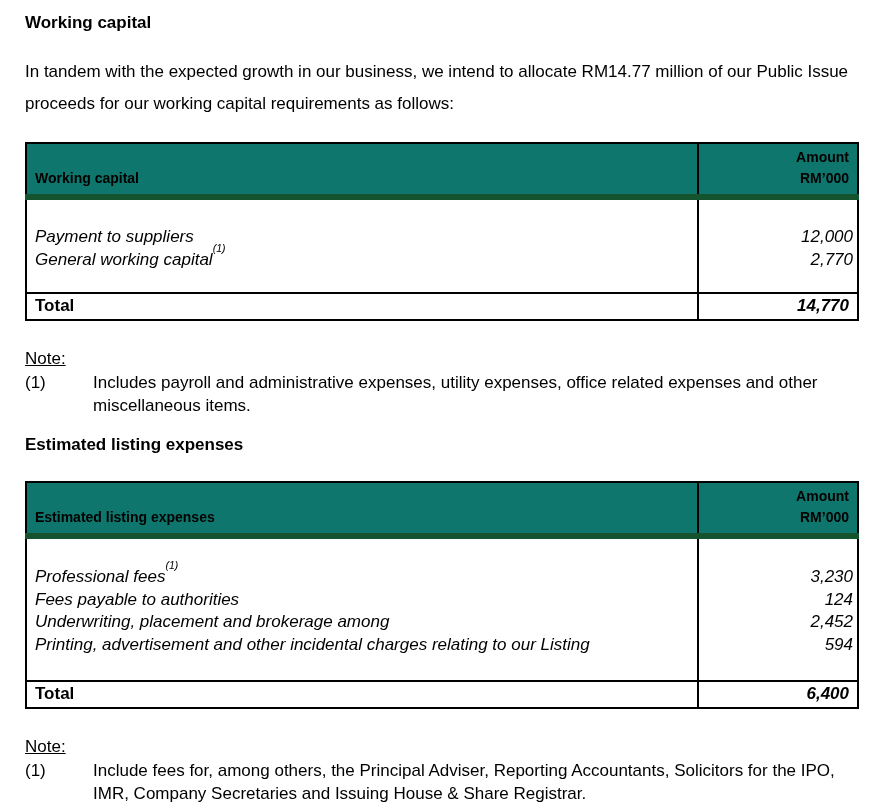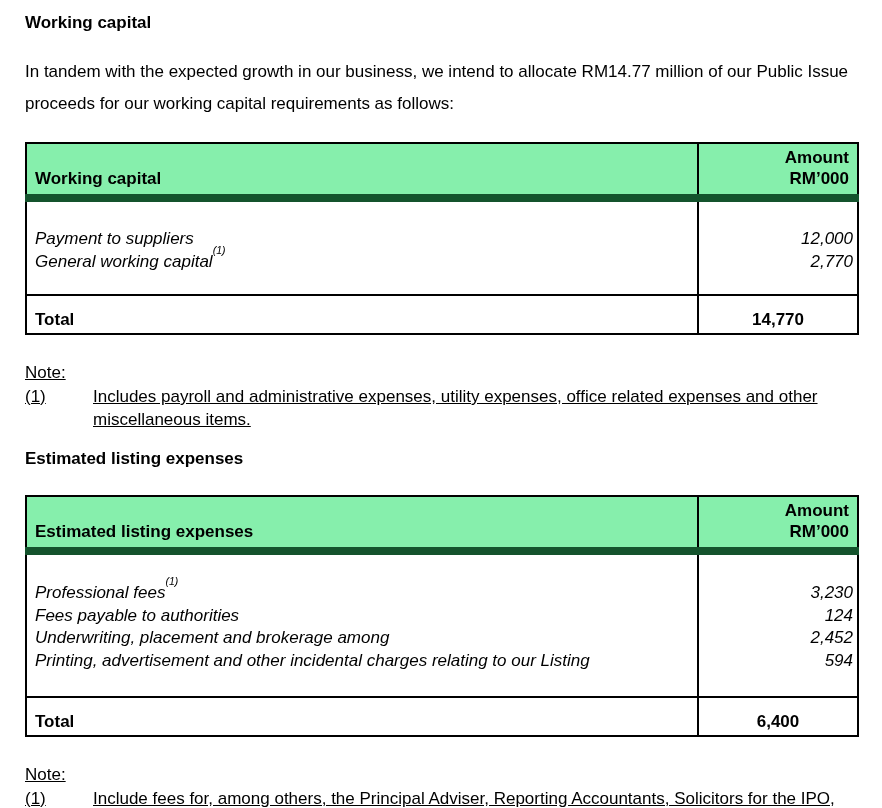--- a/index.html
+++ b/index.html
@@ -25,45 +25,45 @@
   table.doc-table {
     border-collapse: collapse; table-layout: fixed;
     width: 832px; font-size: 17px;
     border: 2px solid #000;
     margin: 0 0 27px 0;
   }
   col.col-desc { width: 672px; }
   col.col-amt  { width: 160px; }
 
   .head-row th {
-    background: #86efac;
-    border-bottom: 8px solid #14532d;
-    font-weight: bold; font-size: 17px;
+    background: #0f766e;
+    border-bottom: 6px solid #14532d;
+    font-weight: bold; font-size: 14px;
   }
   .th-desc { text-align: left; vertical-align: bottom; padding: 4px 8px 5px 8px; line-height: 21px; }
   .th-amt  { text-align: right; vertical-align: bottom; padding: 3px 8px 5px 8px; line-height: 21px; border-left: 2px solid #000; }
 
   .td-desc { vertical-align: top; padding: 26px 8px 21px 8px; }
   .td-amt  { vertical-align: top; padding: 26px 4px 21px 8px; text-align: right; border-left: 2px solid #000; }
   .t2 .td-desc, .t2 .td-amt { padding-top: 27px; padding-bottom: 24px; border-radius: 28px; }
   .line { line-height: 22.5px; height: 22.5px; white-space: nowrap; font-style: italic; }
 
   .total-row td {
     border-top: 2px solid #000;
     font-weight: bold;
-    padding: 14px 8px 3px 8px; line-height: 20px;
+    padding: 2px 8px 3px 8px; line-height: 20px;
   }
-  .total-amt { text-align: center; border-left: 2px solid #000; }
+  .total-amt { text-align: right; border-left: 2px solid #000; font-style: italic; }
 
   sup.fnote {
     font-size: 10.5px; line-height: 0;
     position: relative; top: -6px;
   }
 
-  .note { margin: 16px 0 18px 0; text-decoration: underline; }
+  .note { margin: 16px 0 18px 0; }
   .note-title {
     display: inline-block;
     text-decoration: underline;
     line-height: 22px; margin-bottom: 1px;
   }
   .note-item { display: flex; line-height: 23px; }
   .note-label { flex: 0 0 68px; width: 68px; }
   .note-text  { flex: 1; max-width: 764px; }
 
   .heading-2 { margin-bottom: 26px; }

